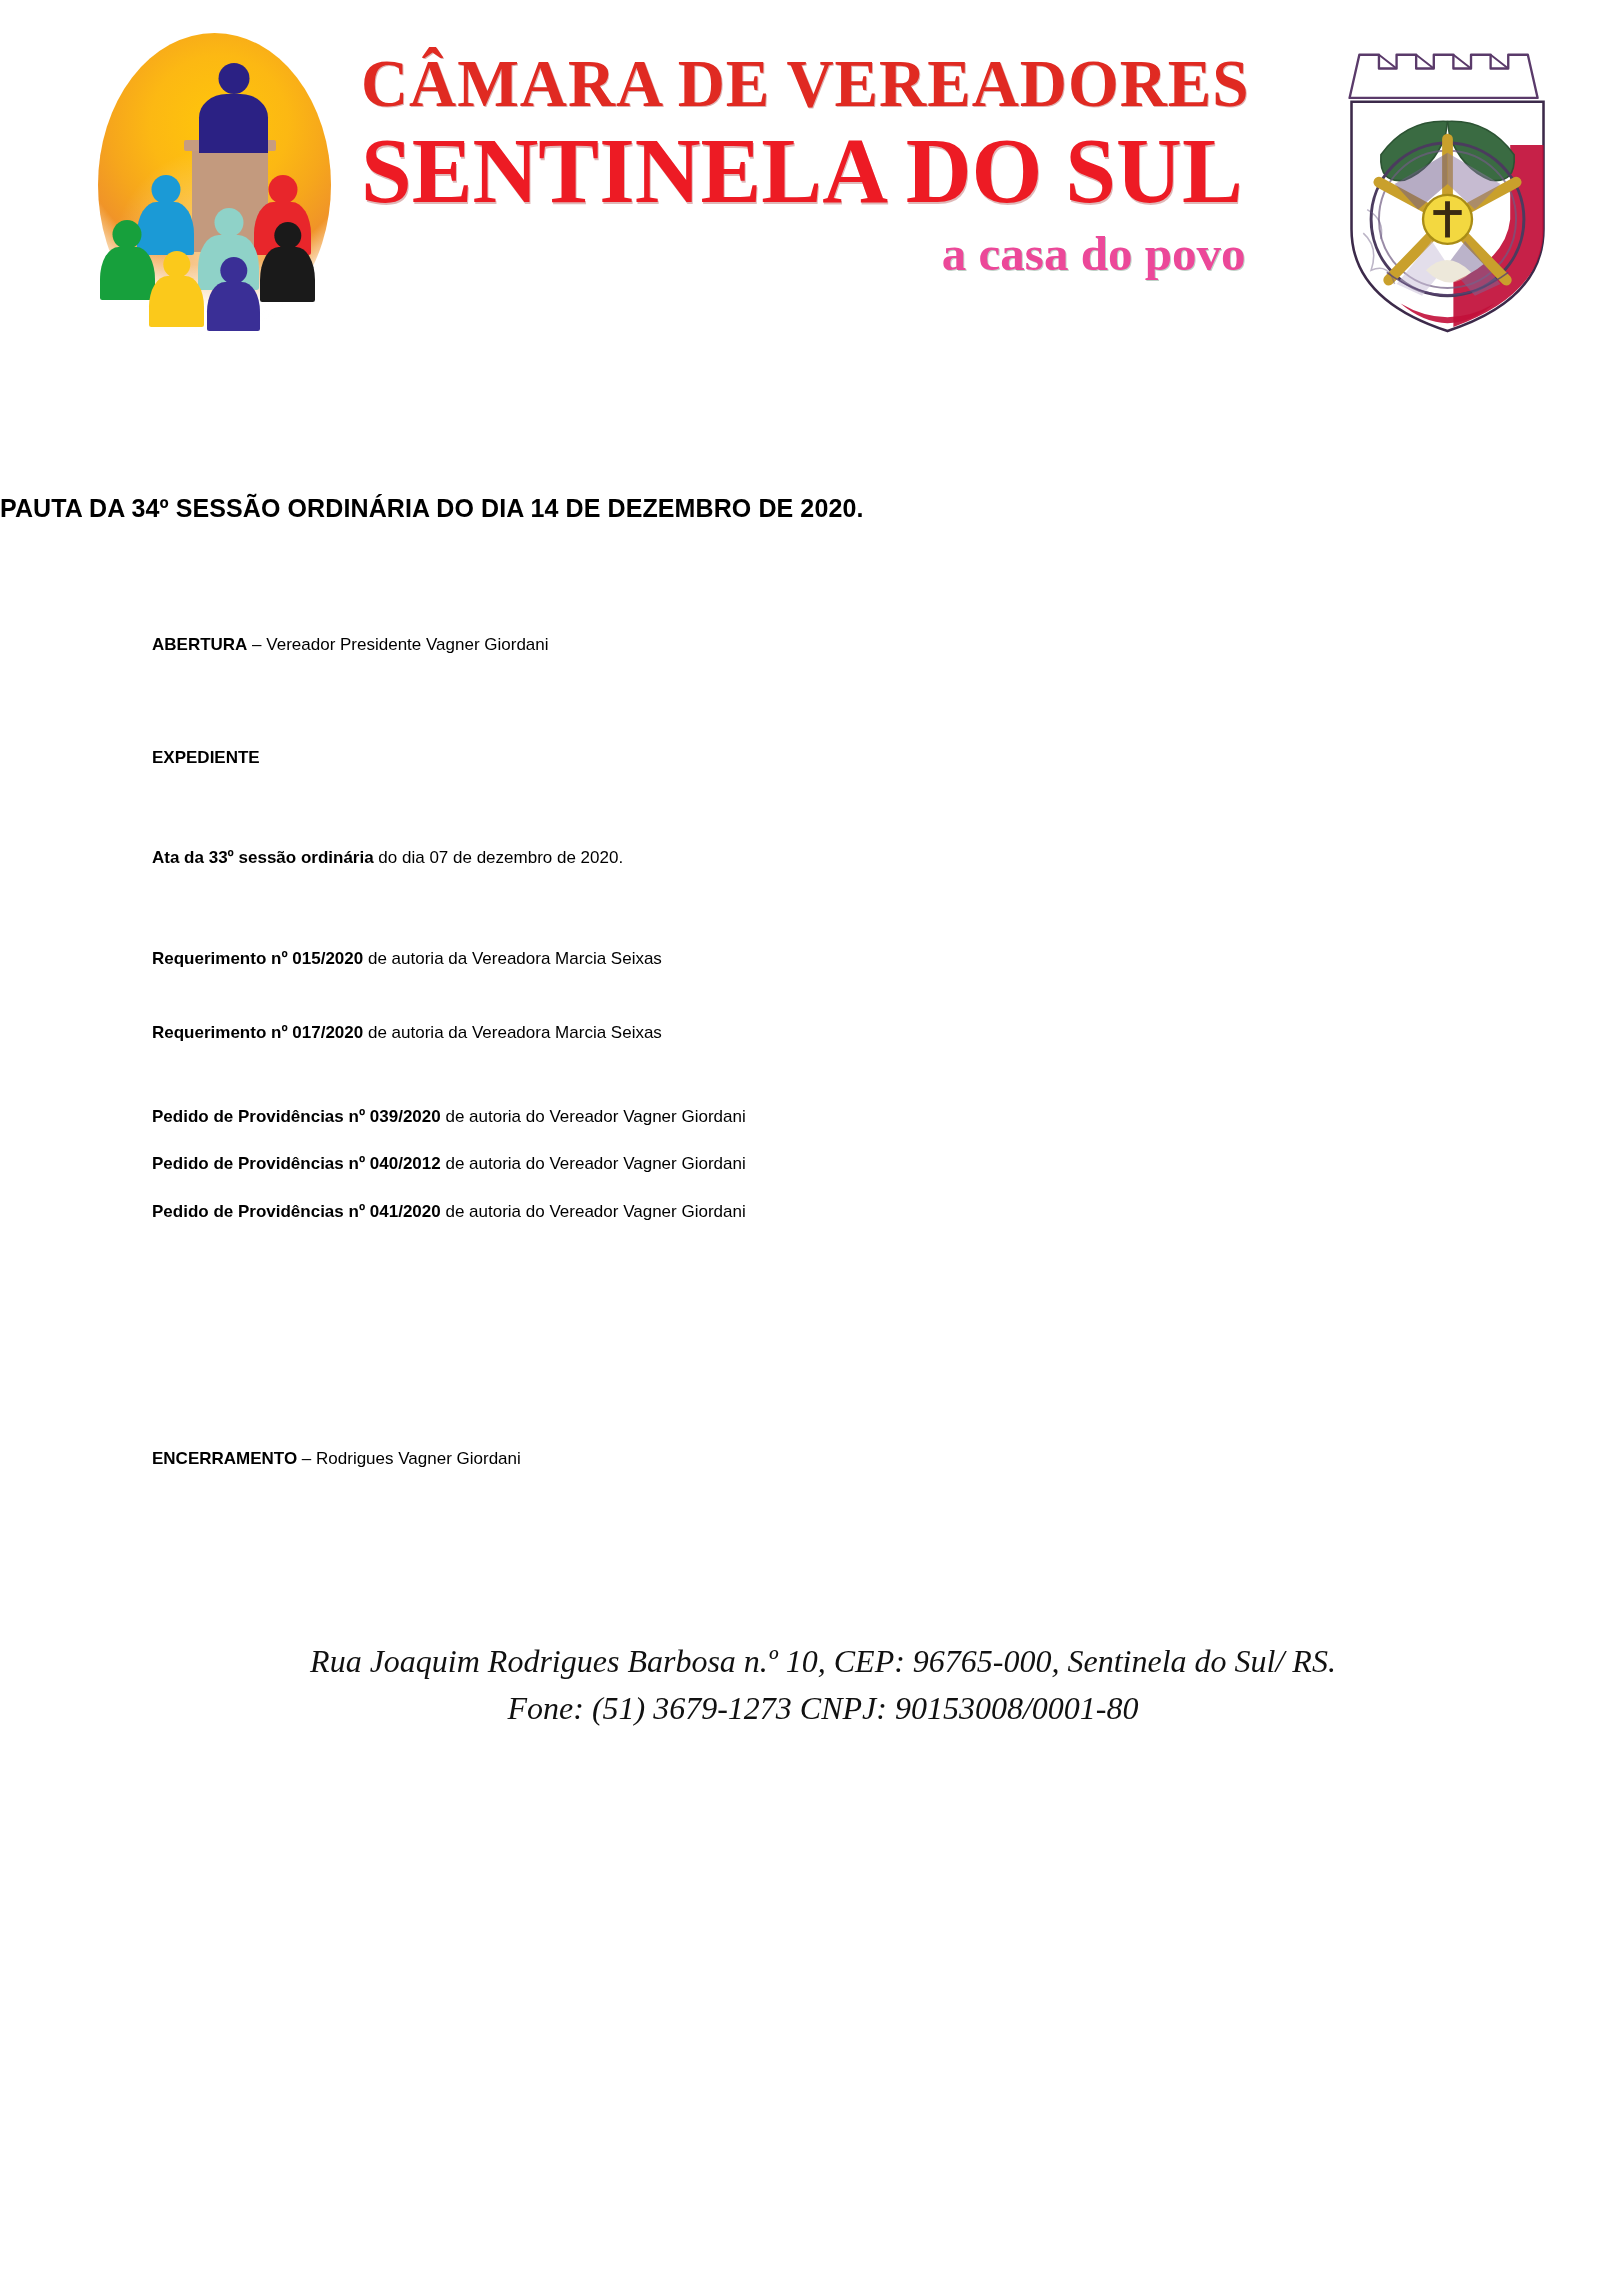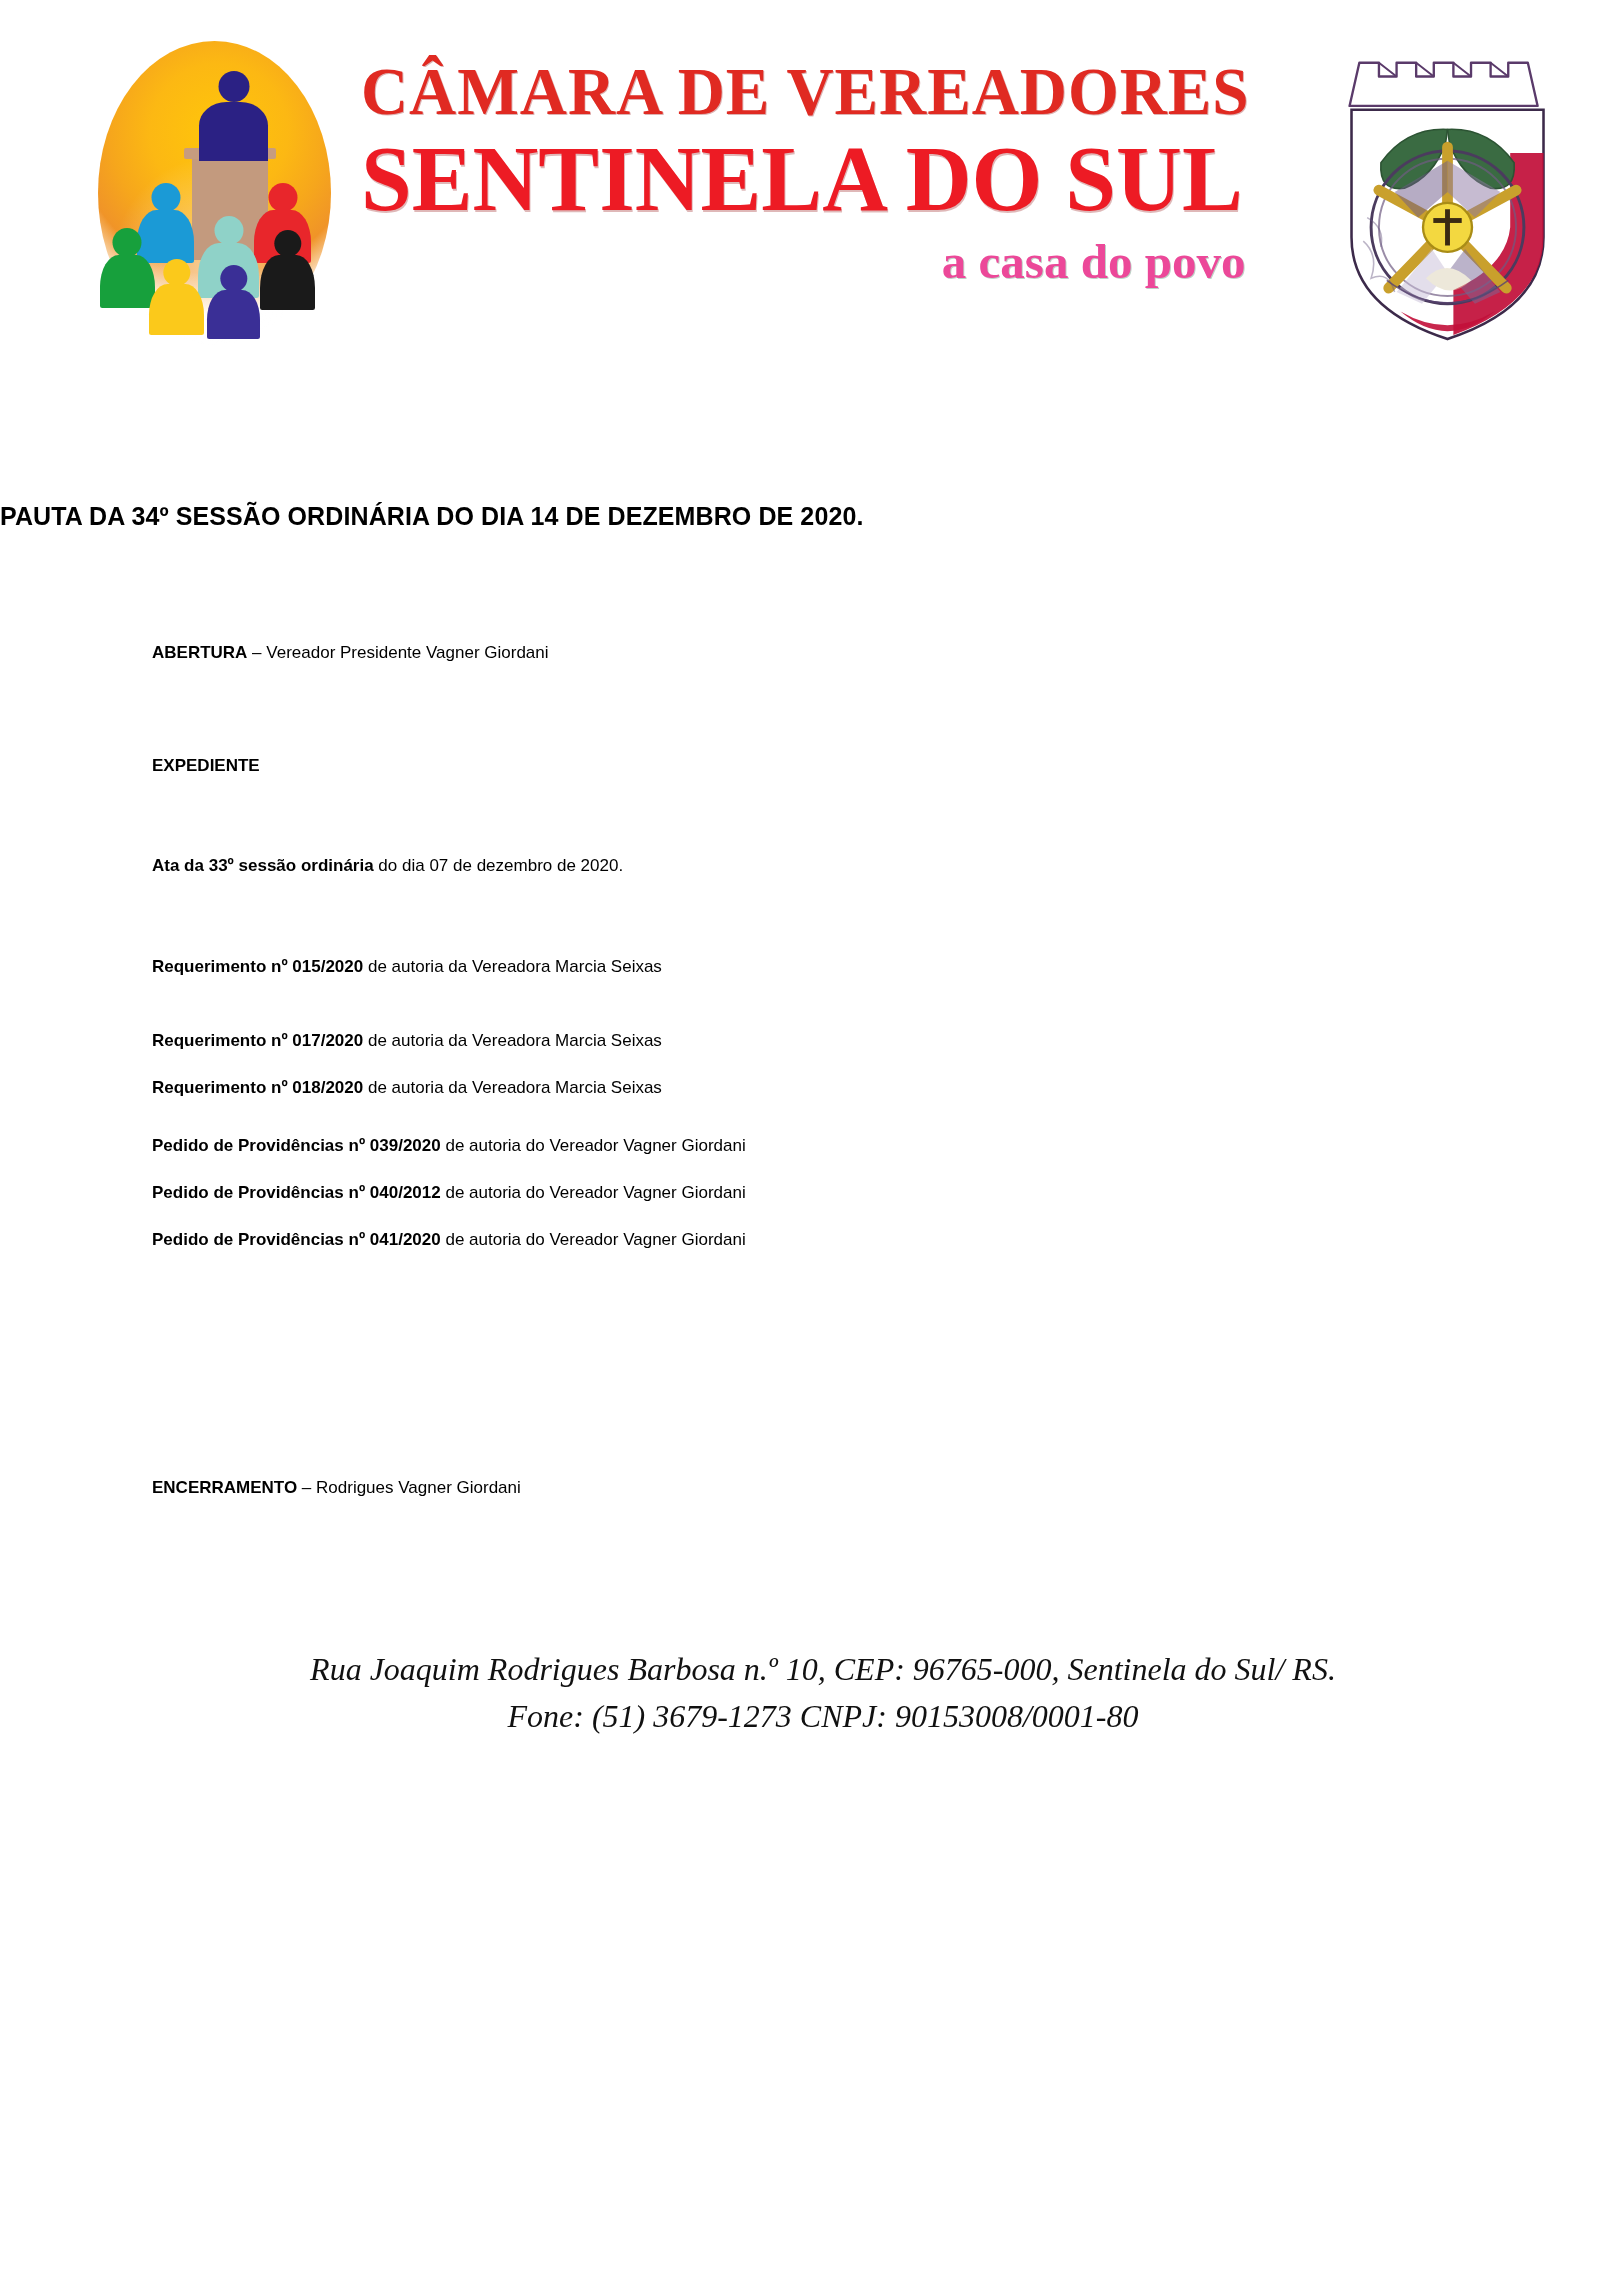--- a/index.html
+++ b/index.html
@@ -9,21 +9,21 @@
     background: #ffffff;
   }
   body {
     font-family: "Liberation Sans", sans-serif;
     color: #000000;
   }
   .page {
     position: relative;
     width: 1620px;
     height: 1774px;
-    margin: 16px auto;
+    margin: 8px auto;
     background: #ffffff;
     overflow: hidden;
     box-sizing: border-box;
   }
 
   
   .letterhead {
     position: absolute;
     top: 0;
     left: 0;
@@ -325,23 +325,20 @@
 
     <p class="para">
       <b>Requerimento nº 015/2020</b><span> de autoria da Vereadora Marcia Seixas</span>
     </p>
     <div class="gap-sm"></div>
     <div class="gap-sm"></div>
     <p class="para">
       <b>Requerimento nº 017/2020</b><span> de autoria da Vereadora Marcia Seixas</span>
     </p>
     <div class="gap-sm"></div>
-    <p class="para">
-      <b>Requerimento nº 018/2020</b><span> de autoria da Vereadora Marcia Seixas</span>
-    </p>
 
     <div class="gap-group"></div>
 
     <p class="para">
       <b>Pedido de Providências nº 039/2020</b><span> de autoria do Vereador Vagner Giordani</span>
     </p>
     <div class="gap-sm"></div>
     <p class="para">
       <b>Pedido de Providências nº 040/2012</b><span> de autoria do Vereador Vagner Giordani</span>
     </p>

